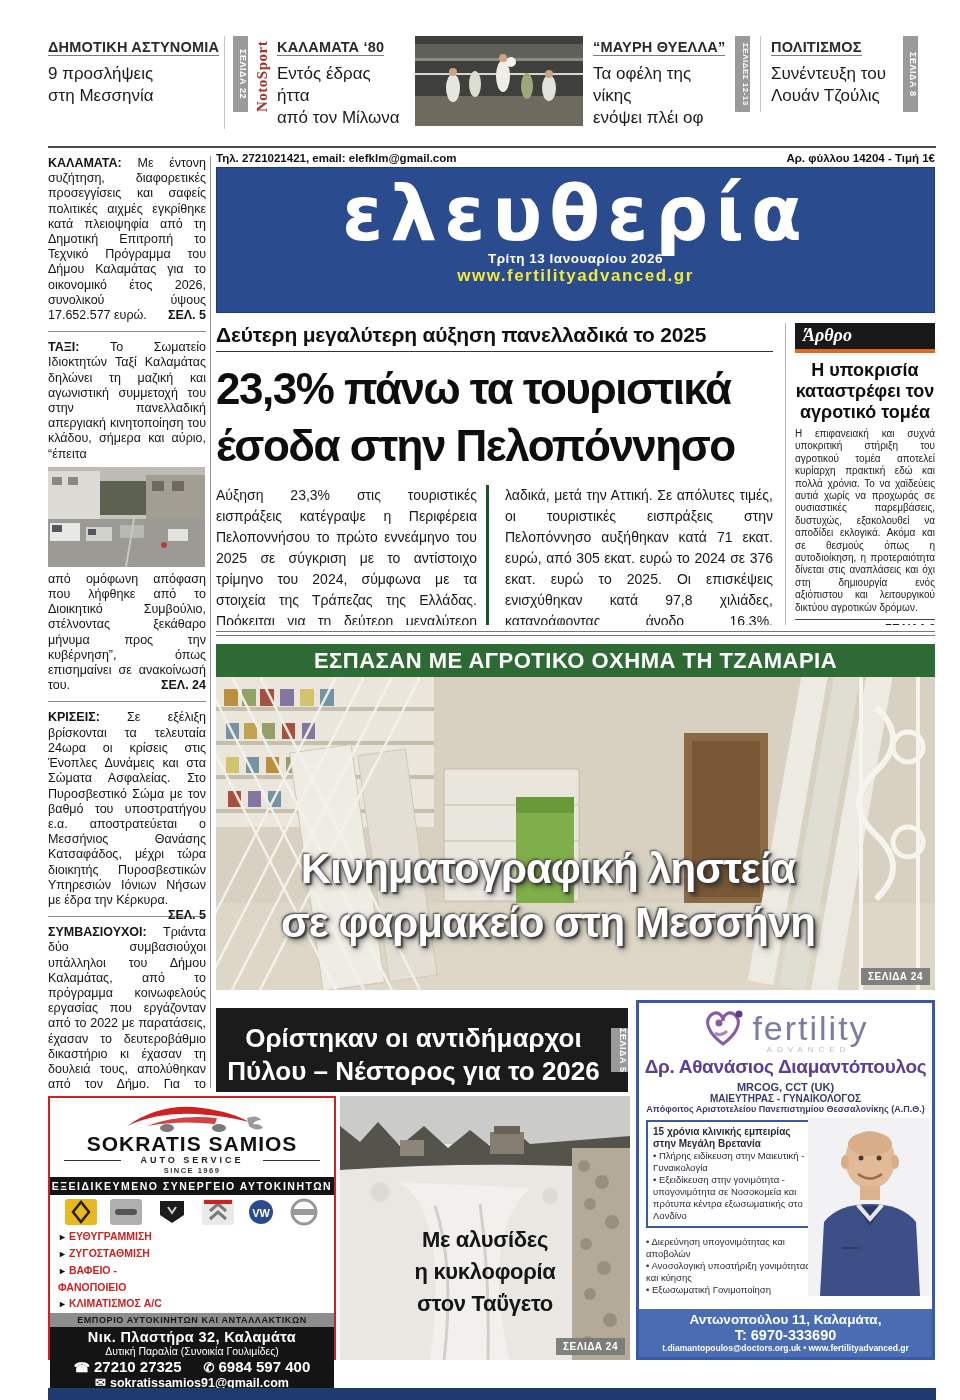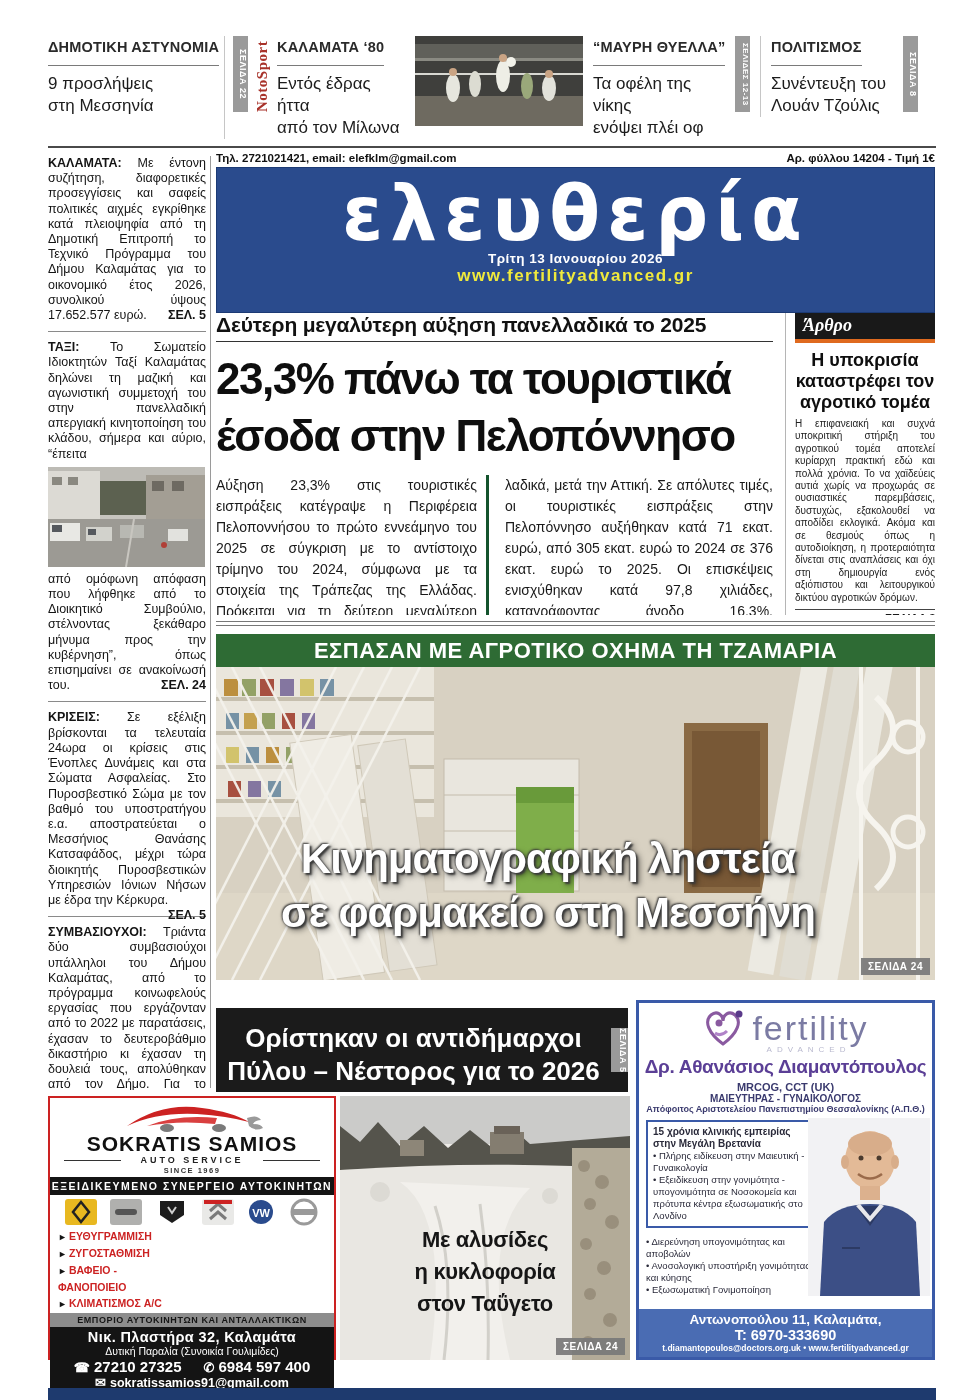--- a/index.html
+++ b/index.html
@@ -3,21 +3,21 @@
 <meta charset="utf-8">
 <style>
   html,body{margin:0;padding:0;background:#e9e9e9;}
   .page{position:relative;width:960px;height:1400px;background:#fff;margin:0 auto;
         font-family:"Liberation Sans",sans-serif;color:#1a1a1a;overflow:hidden;}
 
   
   .topbar{position:absolute;left:48px;top:36px;width:890px;height:98px;display:flex;align-items:flex-start;}
   .teaser{padding-top:2px;}
   .tkick{display:inline-block;font-size:14.5px;font-weight:bold;color:#2a2a2a;letter-spacing:.2px;
-         border-bottom:1.5px solid #7a7a7a;padding-bottom:10px;margin-bottom:7px;white-space:nowrap;}
+         border-bottom:1.5px solid #7a7a7a;padding-bottom:0;margin-bottom:7px;white-space:nowrap;}
   .ttext{font-size:17px;line-height:22px;color:#1c1c1c;}
   .vtab{background:#9a9a9a;color:#fff;font-size:9px;font-weight:bold;writing-mode:vertical-rl;
         text-align:center;width:15px;height:76px;letter-spacing:.5px;display:inline-block;}
   .noto{writing-mode:vertical-rl;transform:rotate(180deg);color:#a8322a;font-weight:bold;font-size:15px;
         font-family:"Liberation Serif",serif;height:80px;text-align:center;letter-spacing:.5px;}
   .tgroup{display:flex;gap:6px;}
   .sepl{border-left:1px solid #c6c6c6;}
   .toprule{position:absolute;left:48px;top:146px;width:888px;border-top:2px solid #4a4a4a;}
 
   
@@ -32,21 +32,21 @@
   
   .main{position:absolute;left:216px;top:152px;width:719px;}
   .mast-meta{display:flex;justify-content:space-between;font-size:11.5px;font-weight:bold;color:#111;}
   .mast{margin-top:3px;height:146px;background:var(--masthead_blue,#2a4b8d);text-align:center;color:#fff;
         border:1px solid #1c3a74;box-sizing:border-box;}
   .logo{font-size:74px;font-weight:bold;letter-spacing:7px;line-height:1.0;margin-top:8px;
         font-family:"DejaVu Sans",sans-serif;transform:scaleY(1.04);}
   .mast-date{font-size:13.5px;font-weight:bold;margin-top:1px;letter-spacing:.5px;}
   .mast-url{font-size:17px;font-weight:bold;color:var(--url_yellow,#efe93c);letter-spacing:1.5px;}
 
-  .story-row{display:flex;height:302px;overflow:hidden;}
+  .story-row{display:flex;margin-top:10px;height:302px;overflow:hidden;}
   .story-left{width:557px;}
   .kicker2{font-size:21px;font-weight:bold;color:#111;padding-bottom:4px;border-bottom:1.5px solid #333;
            letter-spacing:-.2px;}
   .headline{font-size:44px;font-weight:bold;line-height:57px;letter-spacing:-1.5px;margin-top:8px;color:#0e0e0e;}
   .body-cols{display:flex;margin-top:11px;font-size:14px;line-height:21px;text-align:justify;color:#191919;}
   .bcol1{width:270px;padding-right:9px;box-sizing:border-box;}
   .bcol2{width:287px;padding-left:16px;border-left:3px solid #14532d;box-sizing:border-box;}
   .pgref{font-weight:bold;white-space:nowrap;}
   .sq{display:inline-block;width:11px;height:11px;background:var(--dark_red,#9b1b30);margin:0 4px 0 12px;vertical-align:-1px;}
 

